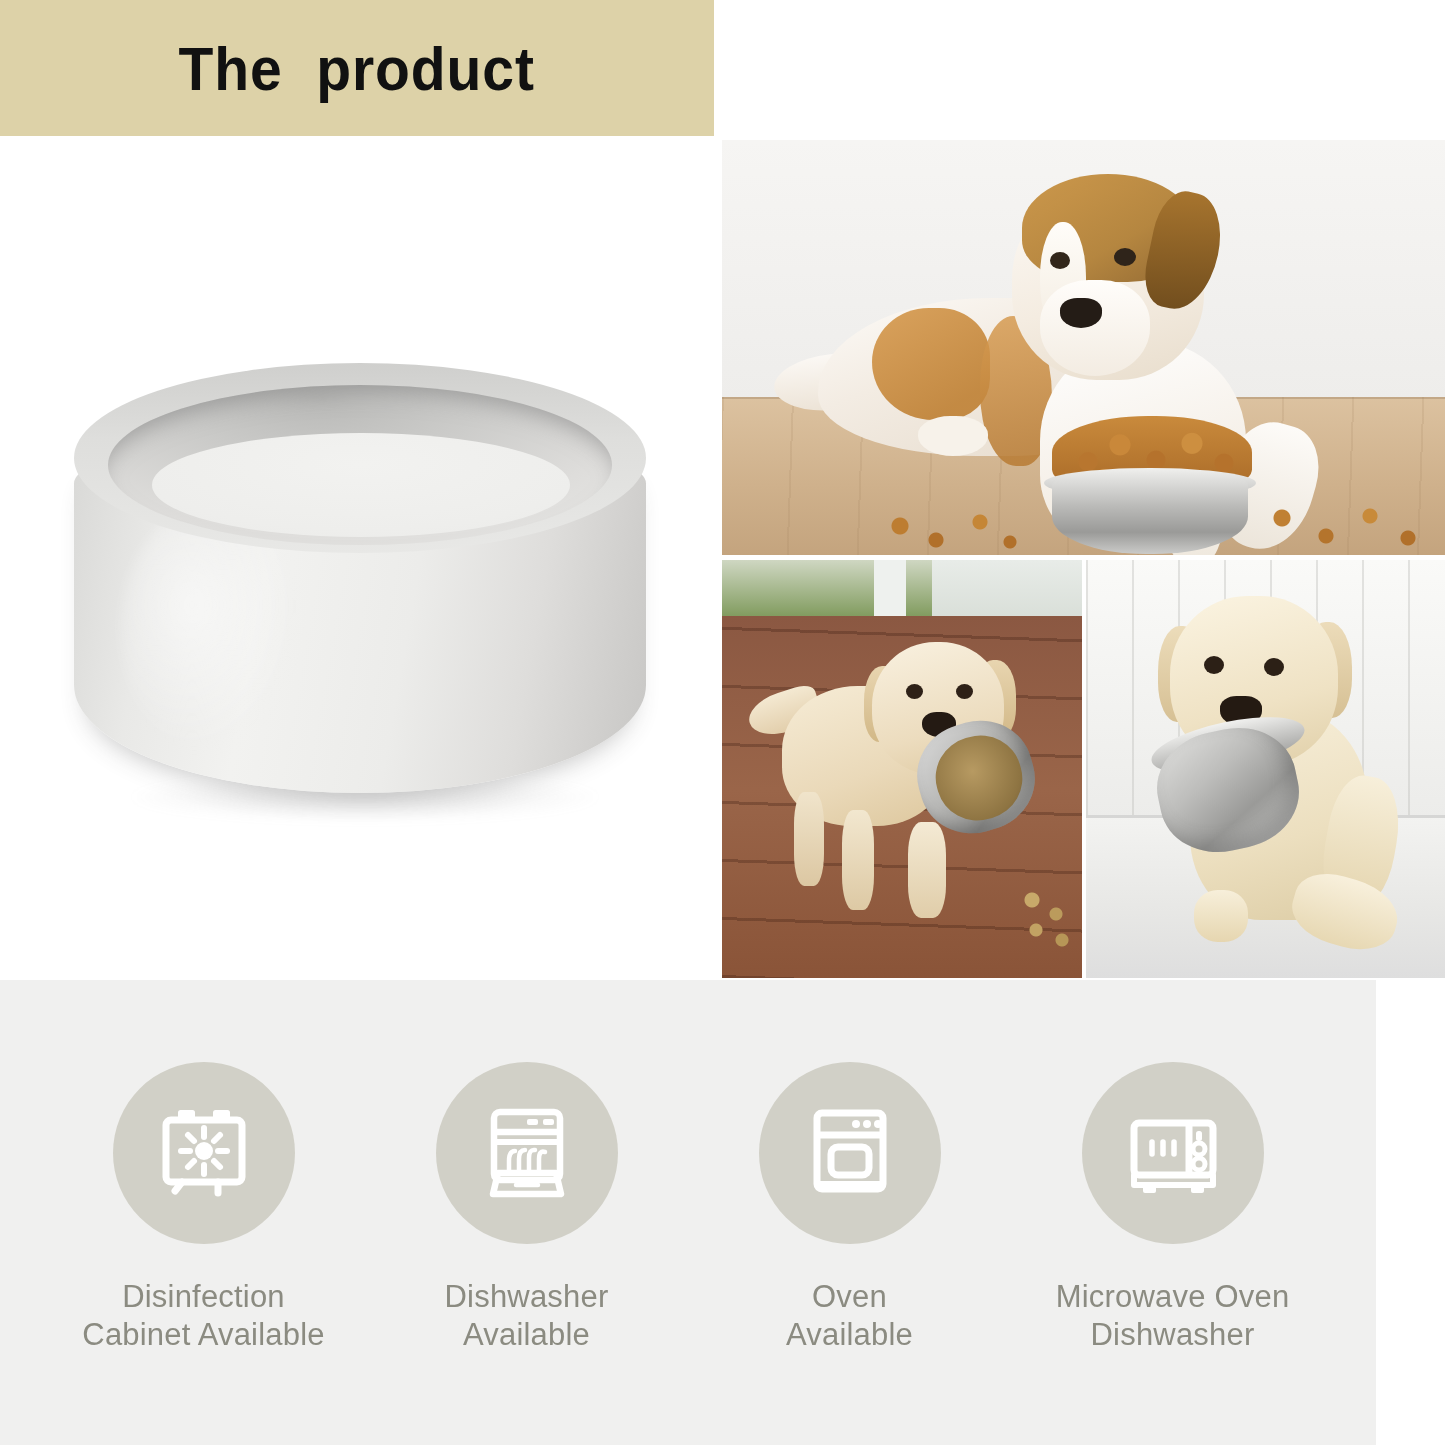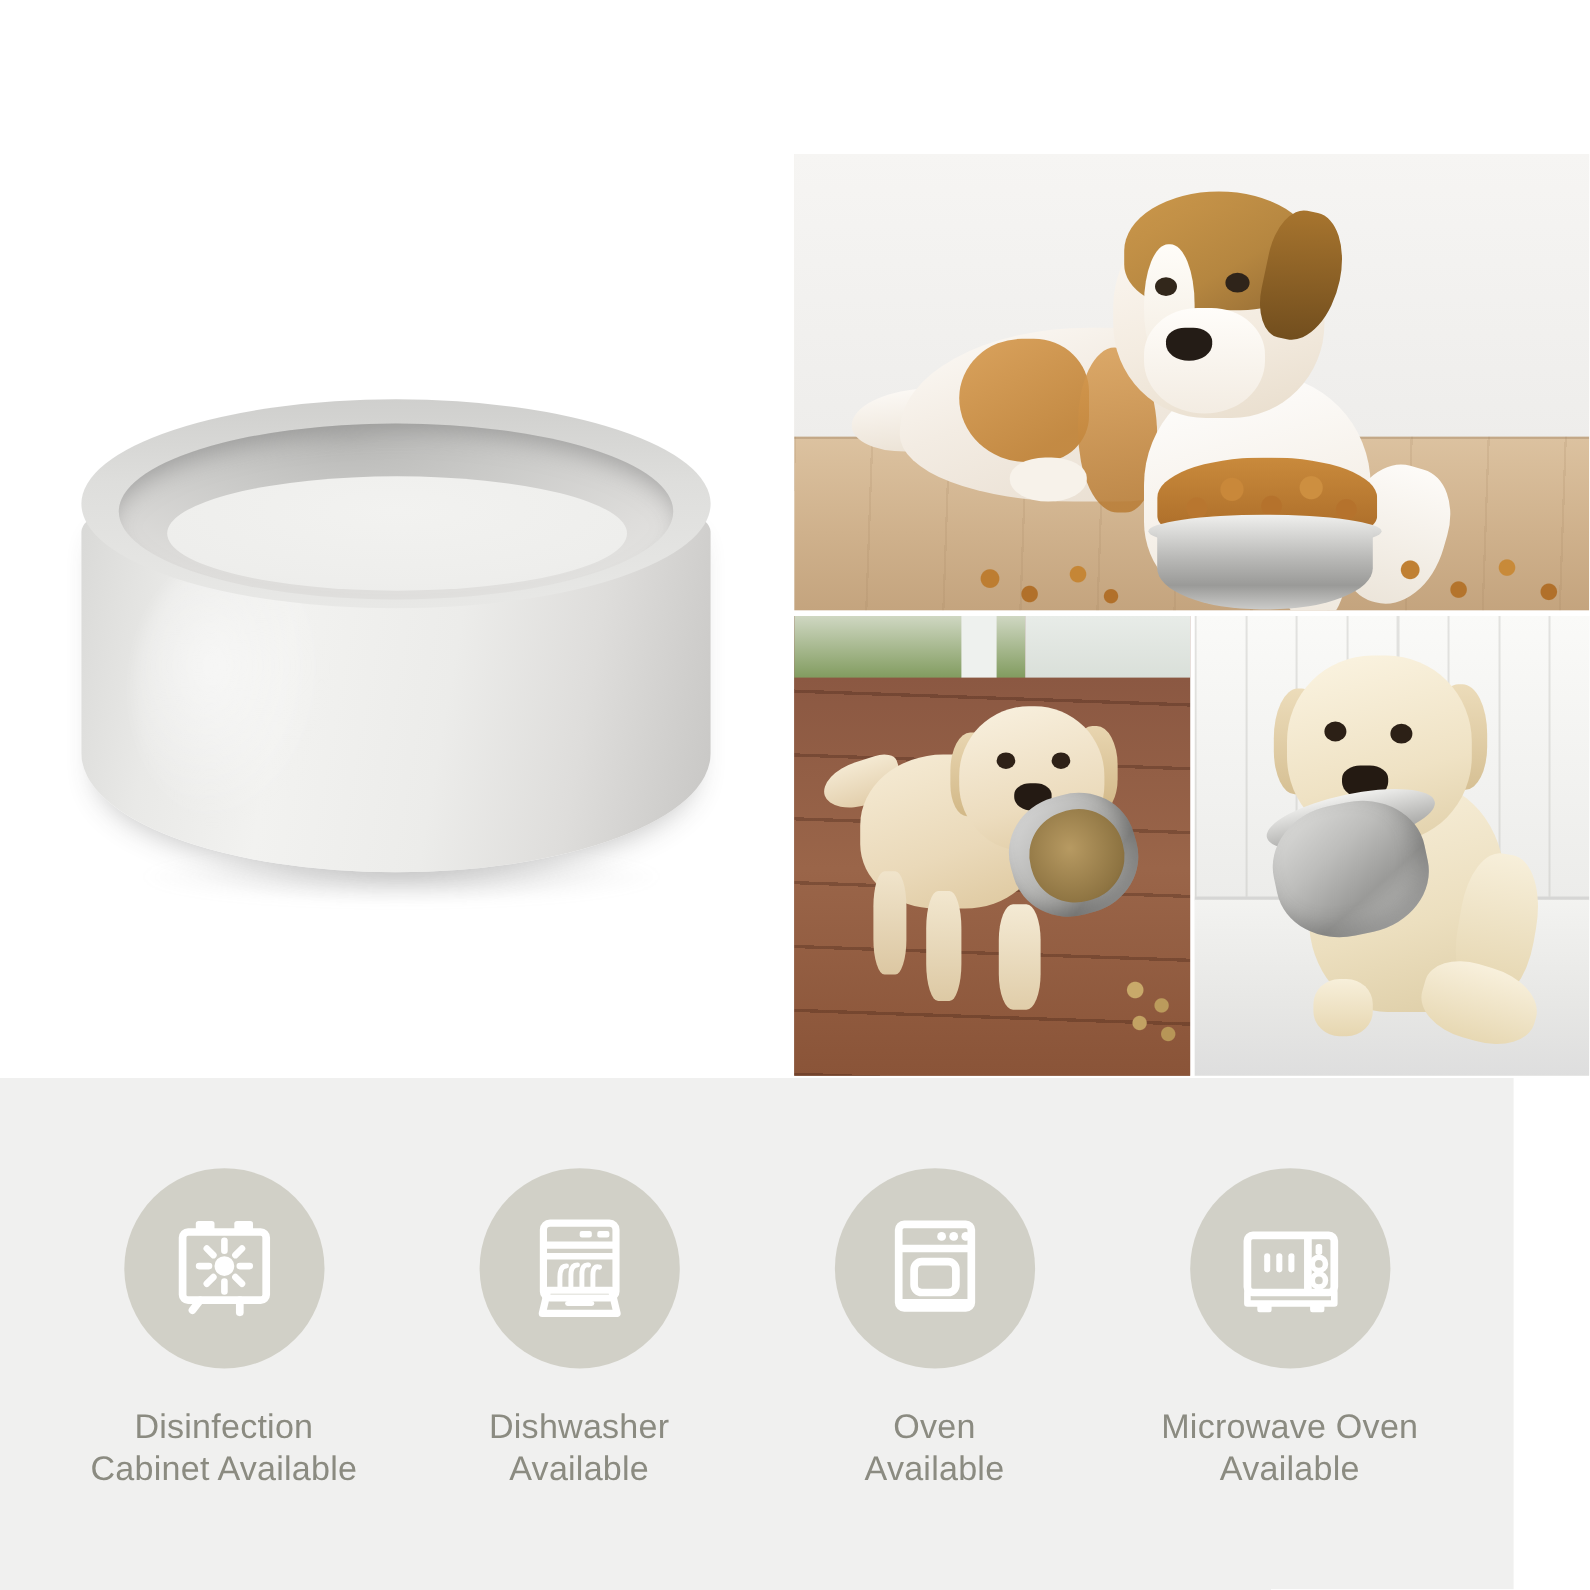--- a/index.html
+++ b/index.html
@@ -301,20 +301,23 @@
     color:#8b8b81;
     letter-spacing:0.2px;
     white-space:pre-line;
   }
 </style>
 </head>
 <body>
 
 <div class="page">
 
+  <div class="hdr-left">
+    <div class="hdr-left-txt">The  product</div>
+  </div>
 
 
   <div class="product-panel">
     <div class="bowl-wrap">
       <div class="bowl-shadow"></div>
       <div class="bowl-body"></div>
       <div class="bowl-hl"></div>
       <div class="bowl-rim-outer"></div>
       <div class="bowl-cavity"></div>
       <div class="bowl-floor"></div>
@@ -467,18 +470,18 @@
             <path d="M31 41 V53"></path>
             <path d="M42 41 V53"></path>
             <path d="M53 41 V53"></path>
           </g>
           <path d="M13 74 H92 V84 H13 Z" stroke="#ffffff" stroke-width="6" stroke-linejoin="round"></path>
           <rect x="22" y="84" width="13" height="8" rx="2" fill="#ffffff"></rect>
           <rect x="70" y="84" width="13" height="8" rx="2" fill="#ffffff"></rect>
         </svg>
       </div>
       <div class="feat-label">Microwave Oven
-Available</div>
+Dishwasher</div>
     </div>
 
   </div>
 
 </div>
 
 </body></html>

